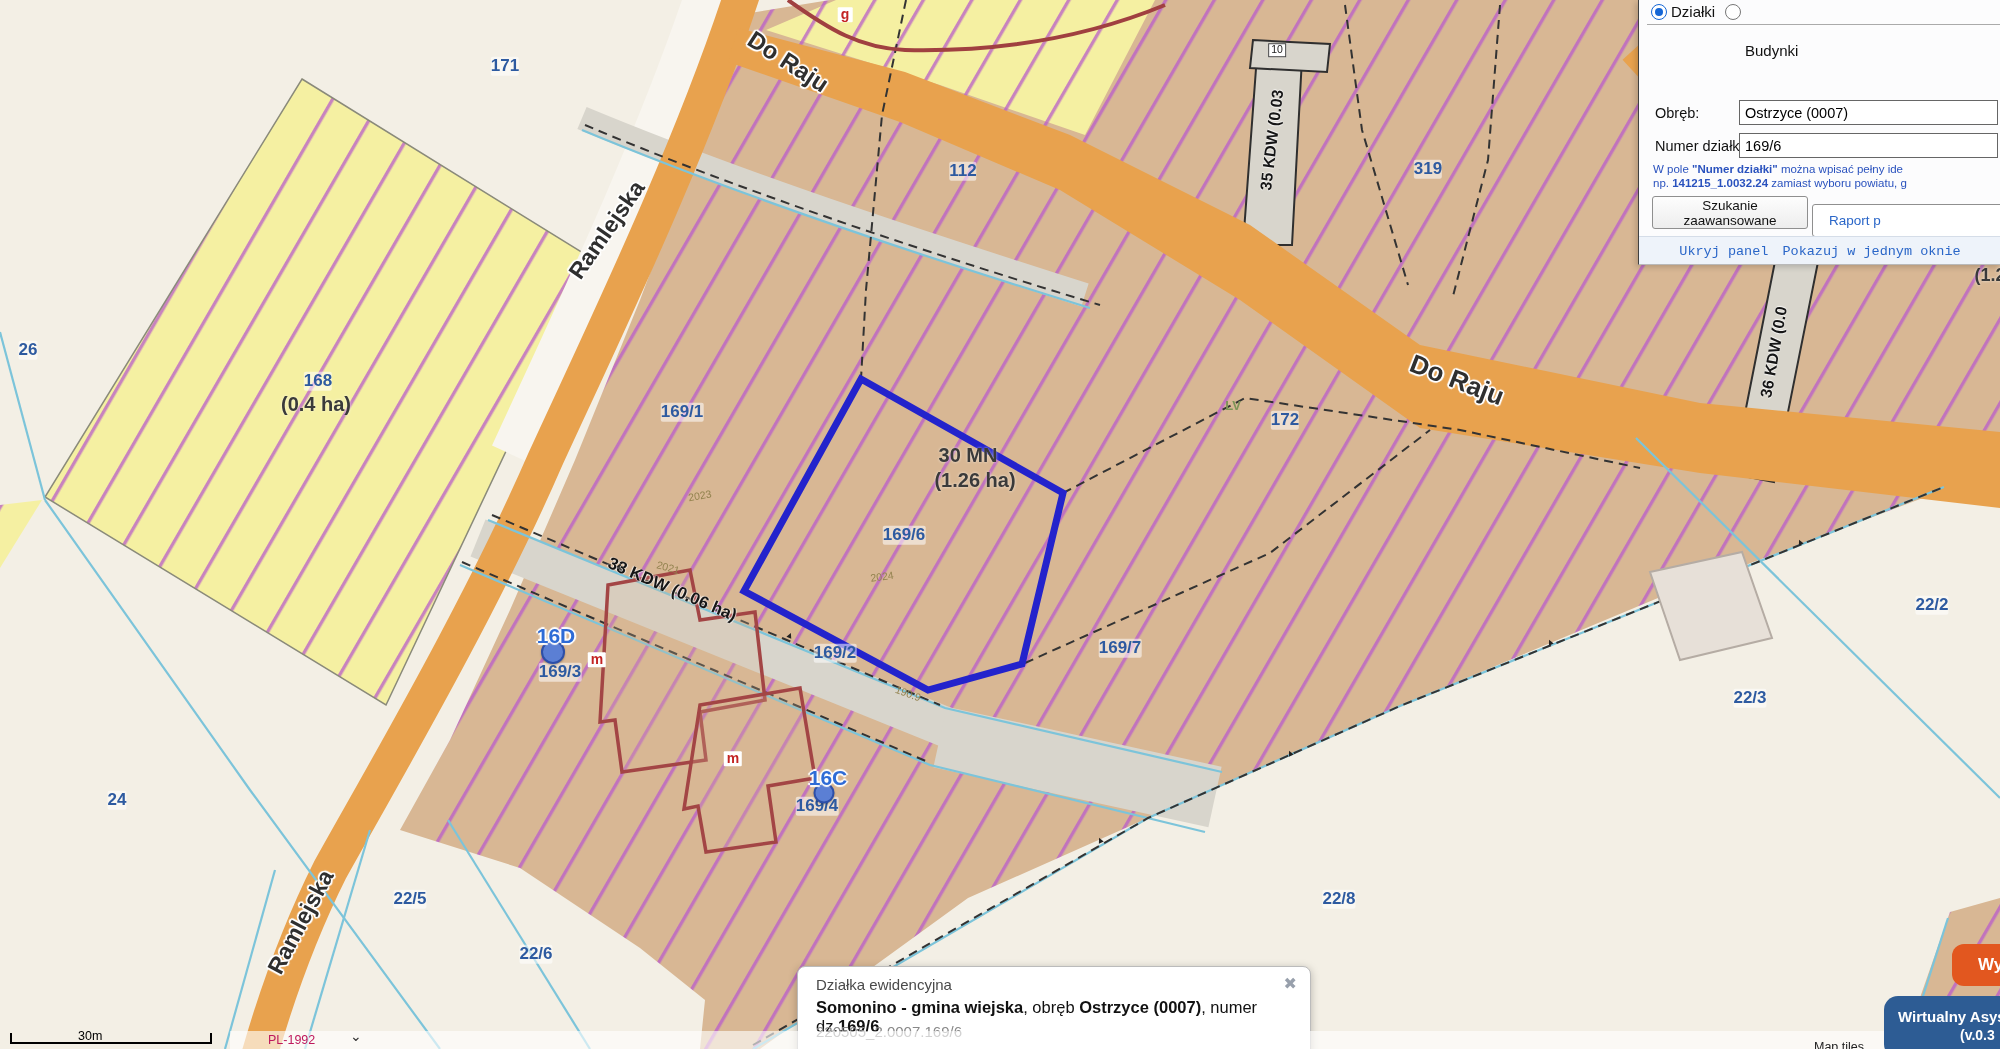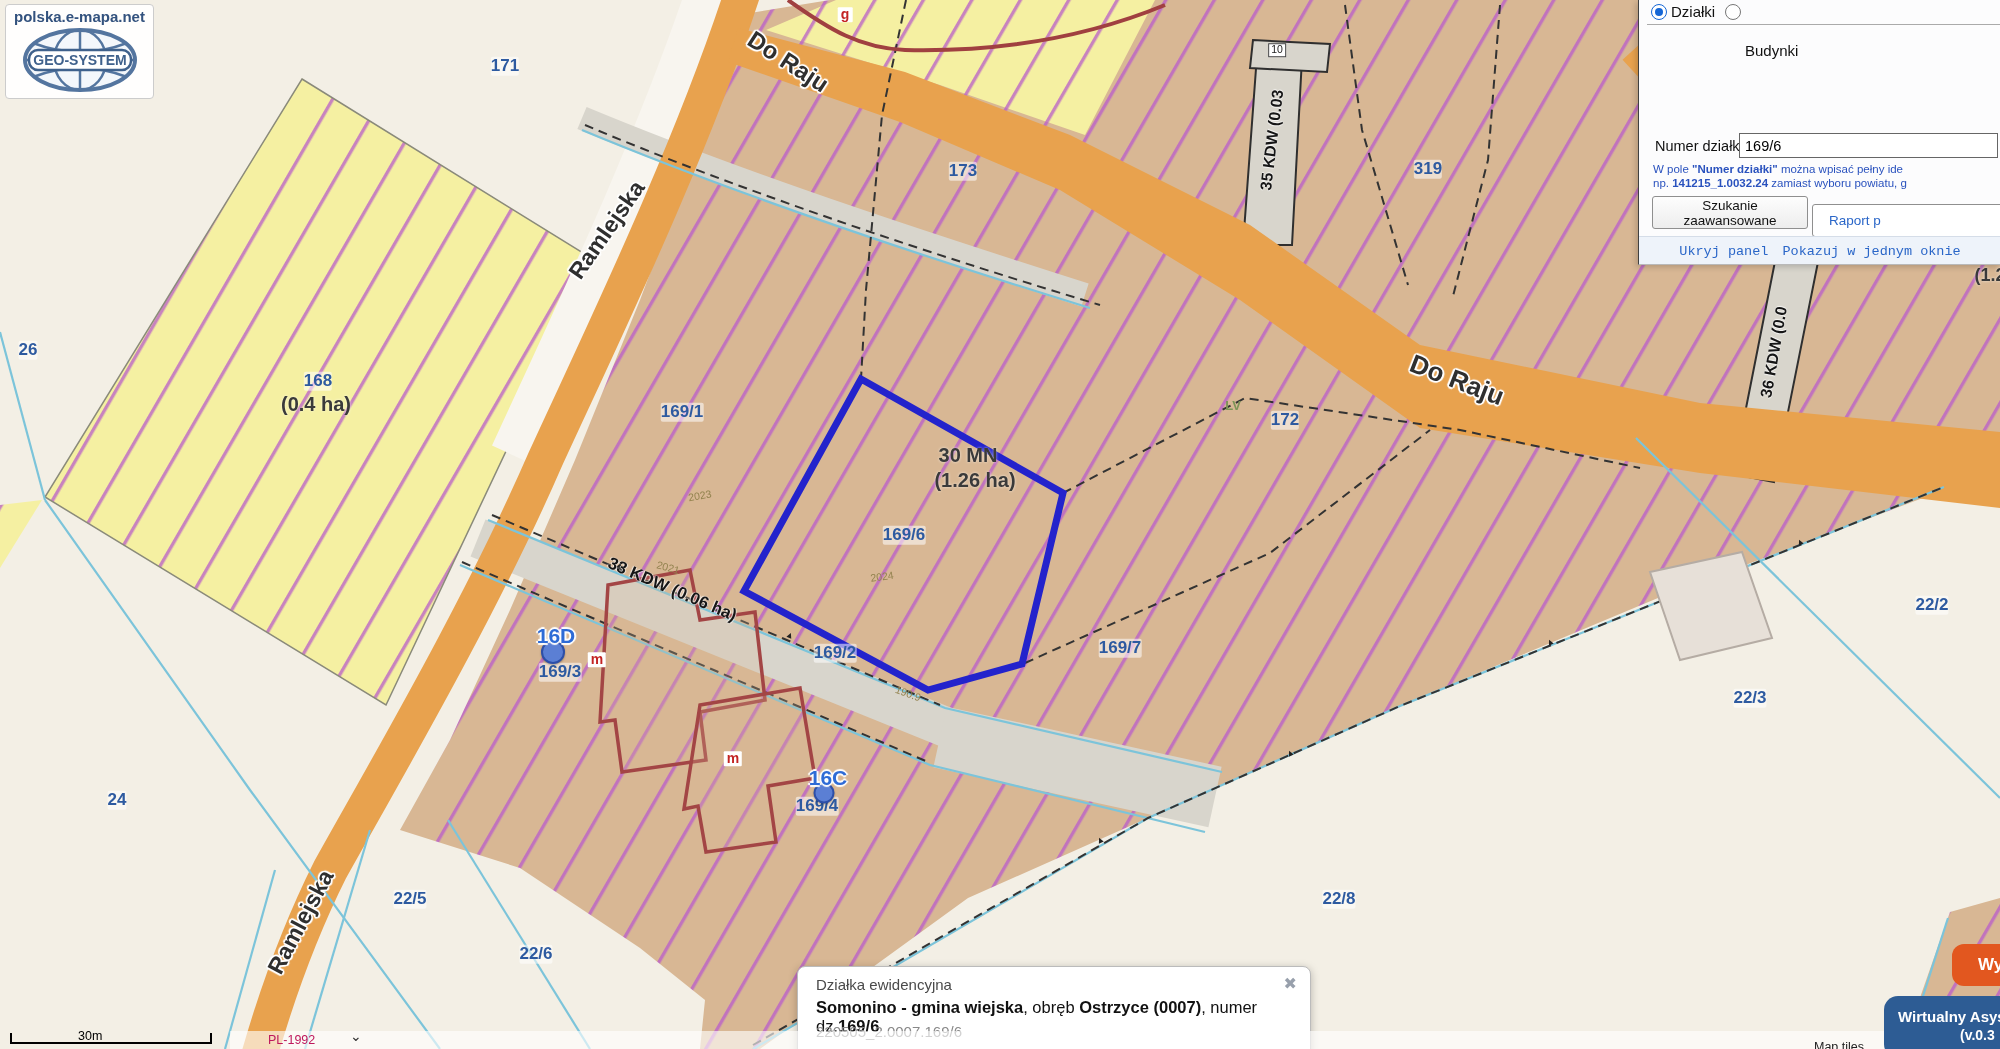--- a/index.html
+++ b/index.html
@@ -174,21 +174,21 @@
   <span class="lbl plabel" style="left:28px;top:350px;">26</span>
   <span class="lbl plabel" style="left:117px;top:800px;">24</span>
   <span class="lbl plabel" style="left:318px;top:381px;">168</span>
   <span class="lbl plabel" style="left:682px;top:412px;">169/1</span>
   <span class="lbl plabel" style="left:904px;top:535px;">169/6</span>
   <span class="lbl plabel" style="left:835px;top:653px;">169/2</span>
   <span class="lbl plabel" style="left:1120px;top:648px;">169/7</span>
   <span class="lbl plabel" style="left:560px;top:672px;">169/3</span>
   <span class="lbl plabel" style="left:817px;top:806px;">169/4</span>
   <span class="lbl plabel" style="left:1285px;top:420px;">172</span>
-  <span class="lbl plabel" style="left:963px;top:171px;">173</span>
+  <span class="lbl plabel" style="left:963px;top:171px;">112</span>
   <span class="lbl plabel" style="left:1428px;top:169px;">319</span>
   <span class="lbl plabel" style="left:1932px;top:605px;">22/2</span>
   <span class="lbl plabel" style="left:1750px;top:698px;">22/3</span>
   <span class="lbl plabel" style="left:410px;top:899px;">22/5</span>
   <span class="lbl plabel" style="left:536px;top:954px;">22/6</span>
   <span class="lbl plabel" style="left:1339px;top:899px;">22/8</span>
 
   <span class="lbl zone" style="left:968px;top:455px;">30 MN</span>
   <span class="lbl zone" style="left:968px;top:480px;margin-left:7px;">(1.26 ha)</span>
   <span class="lbl zone" style="left:316px;top:404px;">(0.4 ha)</span>
@@ -207,41 +207,32 @@
   <span class="lbl mlabel" style="left:733px;top:759px;">m</span>
   <span class="lbl mlabel" style="left:845px;top:15px;">g</span>
 
   <span class="lbl tiny" style="left:700px;top:496px;transform:translate(-50%,-50%) rotate(-10deg);">2023</span>
   <span class="lbl tiny" style="left:882px;top:577px;transform:translate(-50%,-50%) rotate(-8deg);">2024</span>
   <span class="lbl tiny" style="left:668px;top:568px;transform:translate(-50%,-50%) rotate(15deg);">2021</span>
   <span class="lbl tiny" style="left:908px;top:694px;transform:translate(-50%,-50%) rotate(20deg);">190.9</span>
   <span class="lbl tiny" style="left:1277px;top:50px;background:#fff;border:1px solid #444;color:#222;padding:0 2px;">10</span>
   <span class="lbl lv" style="left:1233px;top:406px;">LV</span>
 
-  <div id="logo">
-    <div class="site">polska.e-mapa.net</div>
-    <svg width="130" height="66" style="position:relative;margin-top:2px;">
-      <ellipse cx="65" cy="33" rx="55" ry="30" fill="#f4f7fb" stroke="#54759f" stroke-width="4"></ellipse>
-      <ellipse cx="65" cy="33" rx="26" ry="30" fill="none" stroke="#54759f" stroke-width="2.5"></ellipse>
-      <line x1="10" y1="33" x2="120" y2="33" stroke="#54759f" stroke-width="2.5"></line>
-      <path d="M 18,16 Q 65,34 112,16" fill="none" stroke="#54759f" stroke-width="2.5"></path>
-      <path d="M 18,50 Q 65,32 112,50" fill="none" stroke="#54759f" stroke-width="2.5"></path>
-      <line x1="65" y1="3" x2="65" y2="63" stroke="#54759f" stroke-width="2.5"></line>
-      <rect x="14" y="23" width="102" height="20" rx="9" fill="#fff" stroke="#3f618c" stroke-width="2.5"></rect>
-      <text x="65" y="38" text-anchor="middle" font-family="Liberation Sans, sans-serif" font-size="14" font-weight="bold" fill="#3f618c">GEO-SYSTEM</text>
-    </svg>
-  </div>
 
   <div id="panel">
     <div class="radio sel" style="left:12px;top:4px;"></div>
     <span class="radlab" style="left:32px;top:3px;">Działki</span>
     <div class="radio" style="left:86px;top:4px;"></div>
     <span class="radlab" style="left:106px;top:3px;margin-top:39px;">Budynki</span>
     <hr>
 
+    <div class="frow" style="top:100px;">
+      <span class="flabel">Obręb:</span>
+      <input class="finput" value="Ostrzyce (0007)" style="">
+    </div>
     <div class="frow" style="top:133px;">
       <span class="flabel">Numer działki:</span>
       <input class="finput" value="169/6" style="">
     </div>
 
     <div id="help"><span>W pole </span><span class="b">"Numer działki"</span><span> można wpisać pełny ide</span><br><span>np. </span><span class="b">141215_1.0032.24</span><span> zamiast wyboru powiatu, g</span></div>
 
     <div id="btnrow">
       <button class="pbtn" id="btn-adv" style="width:156px;">Szukanie zaawansowane</button>
       <button class="pbtn" id="btn-report">Raport p</button>

